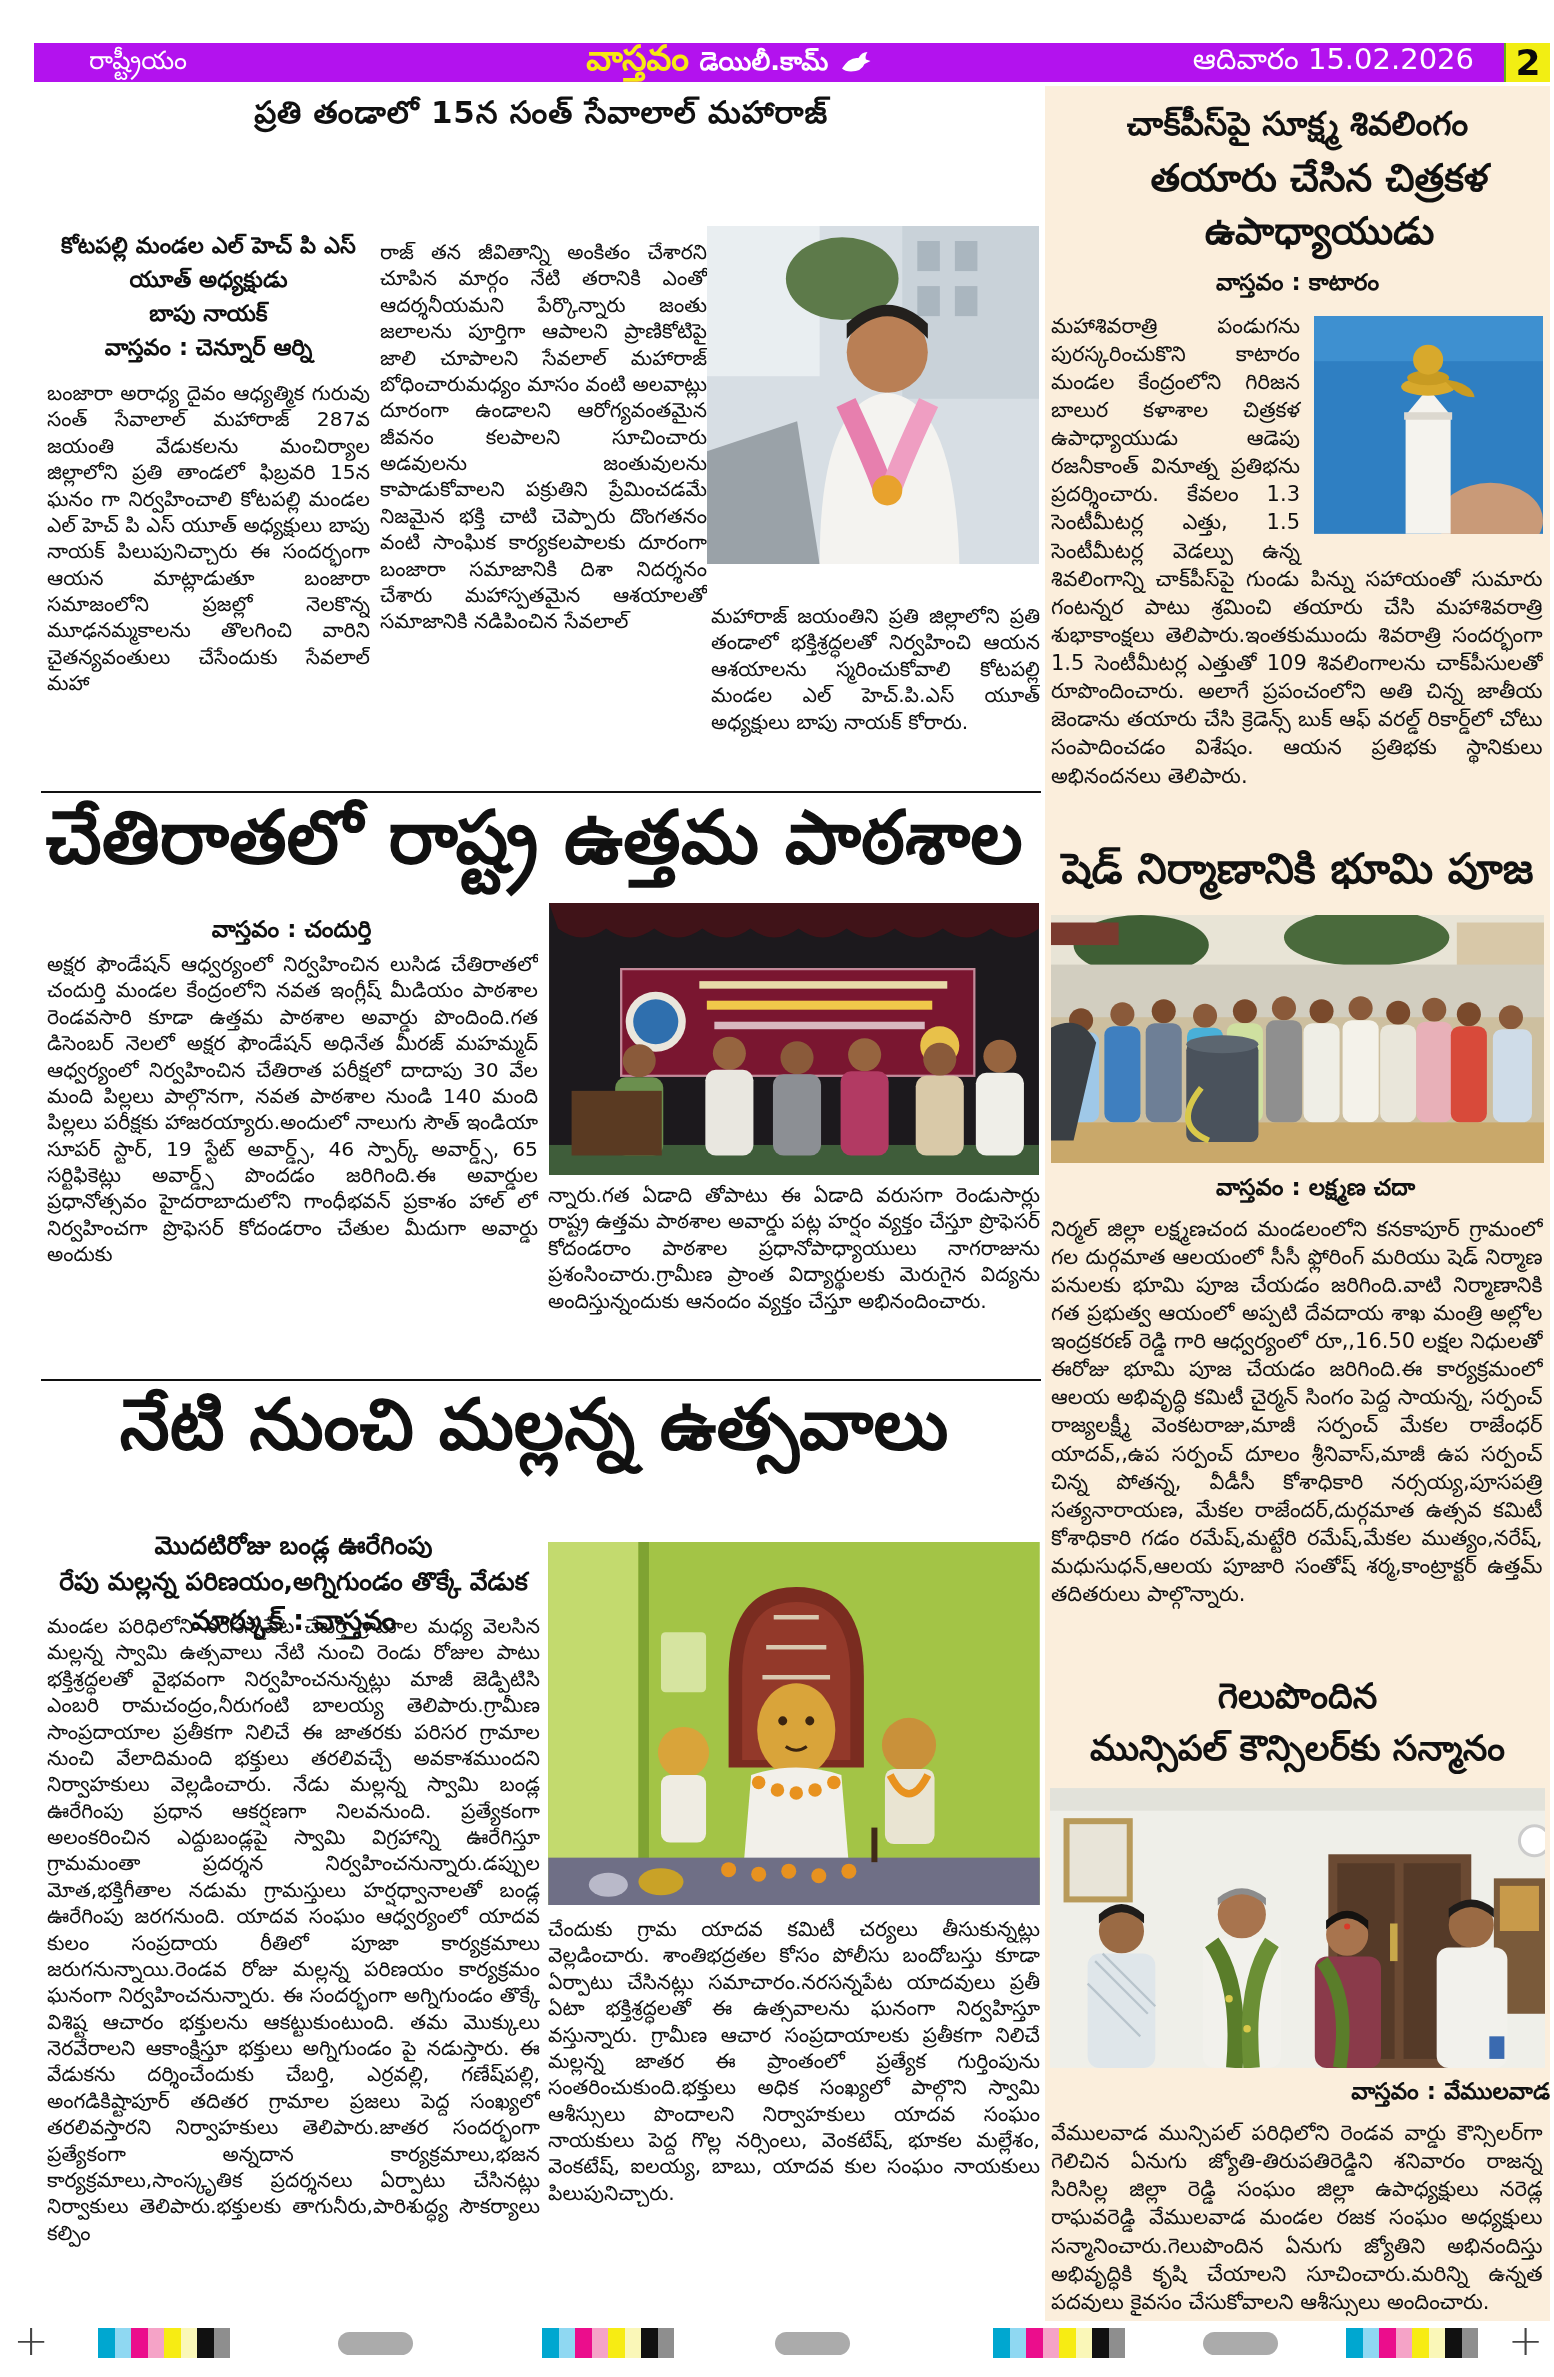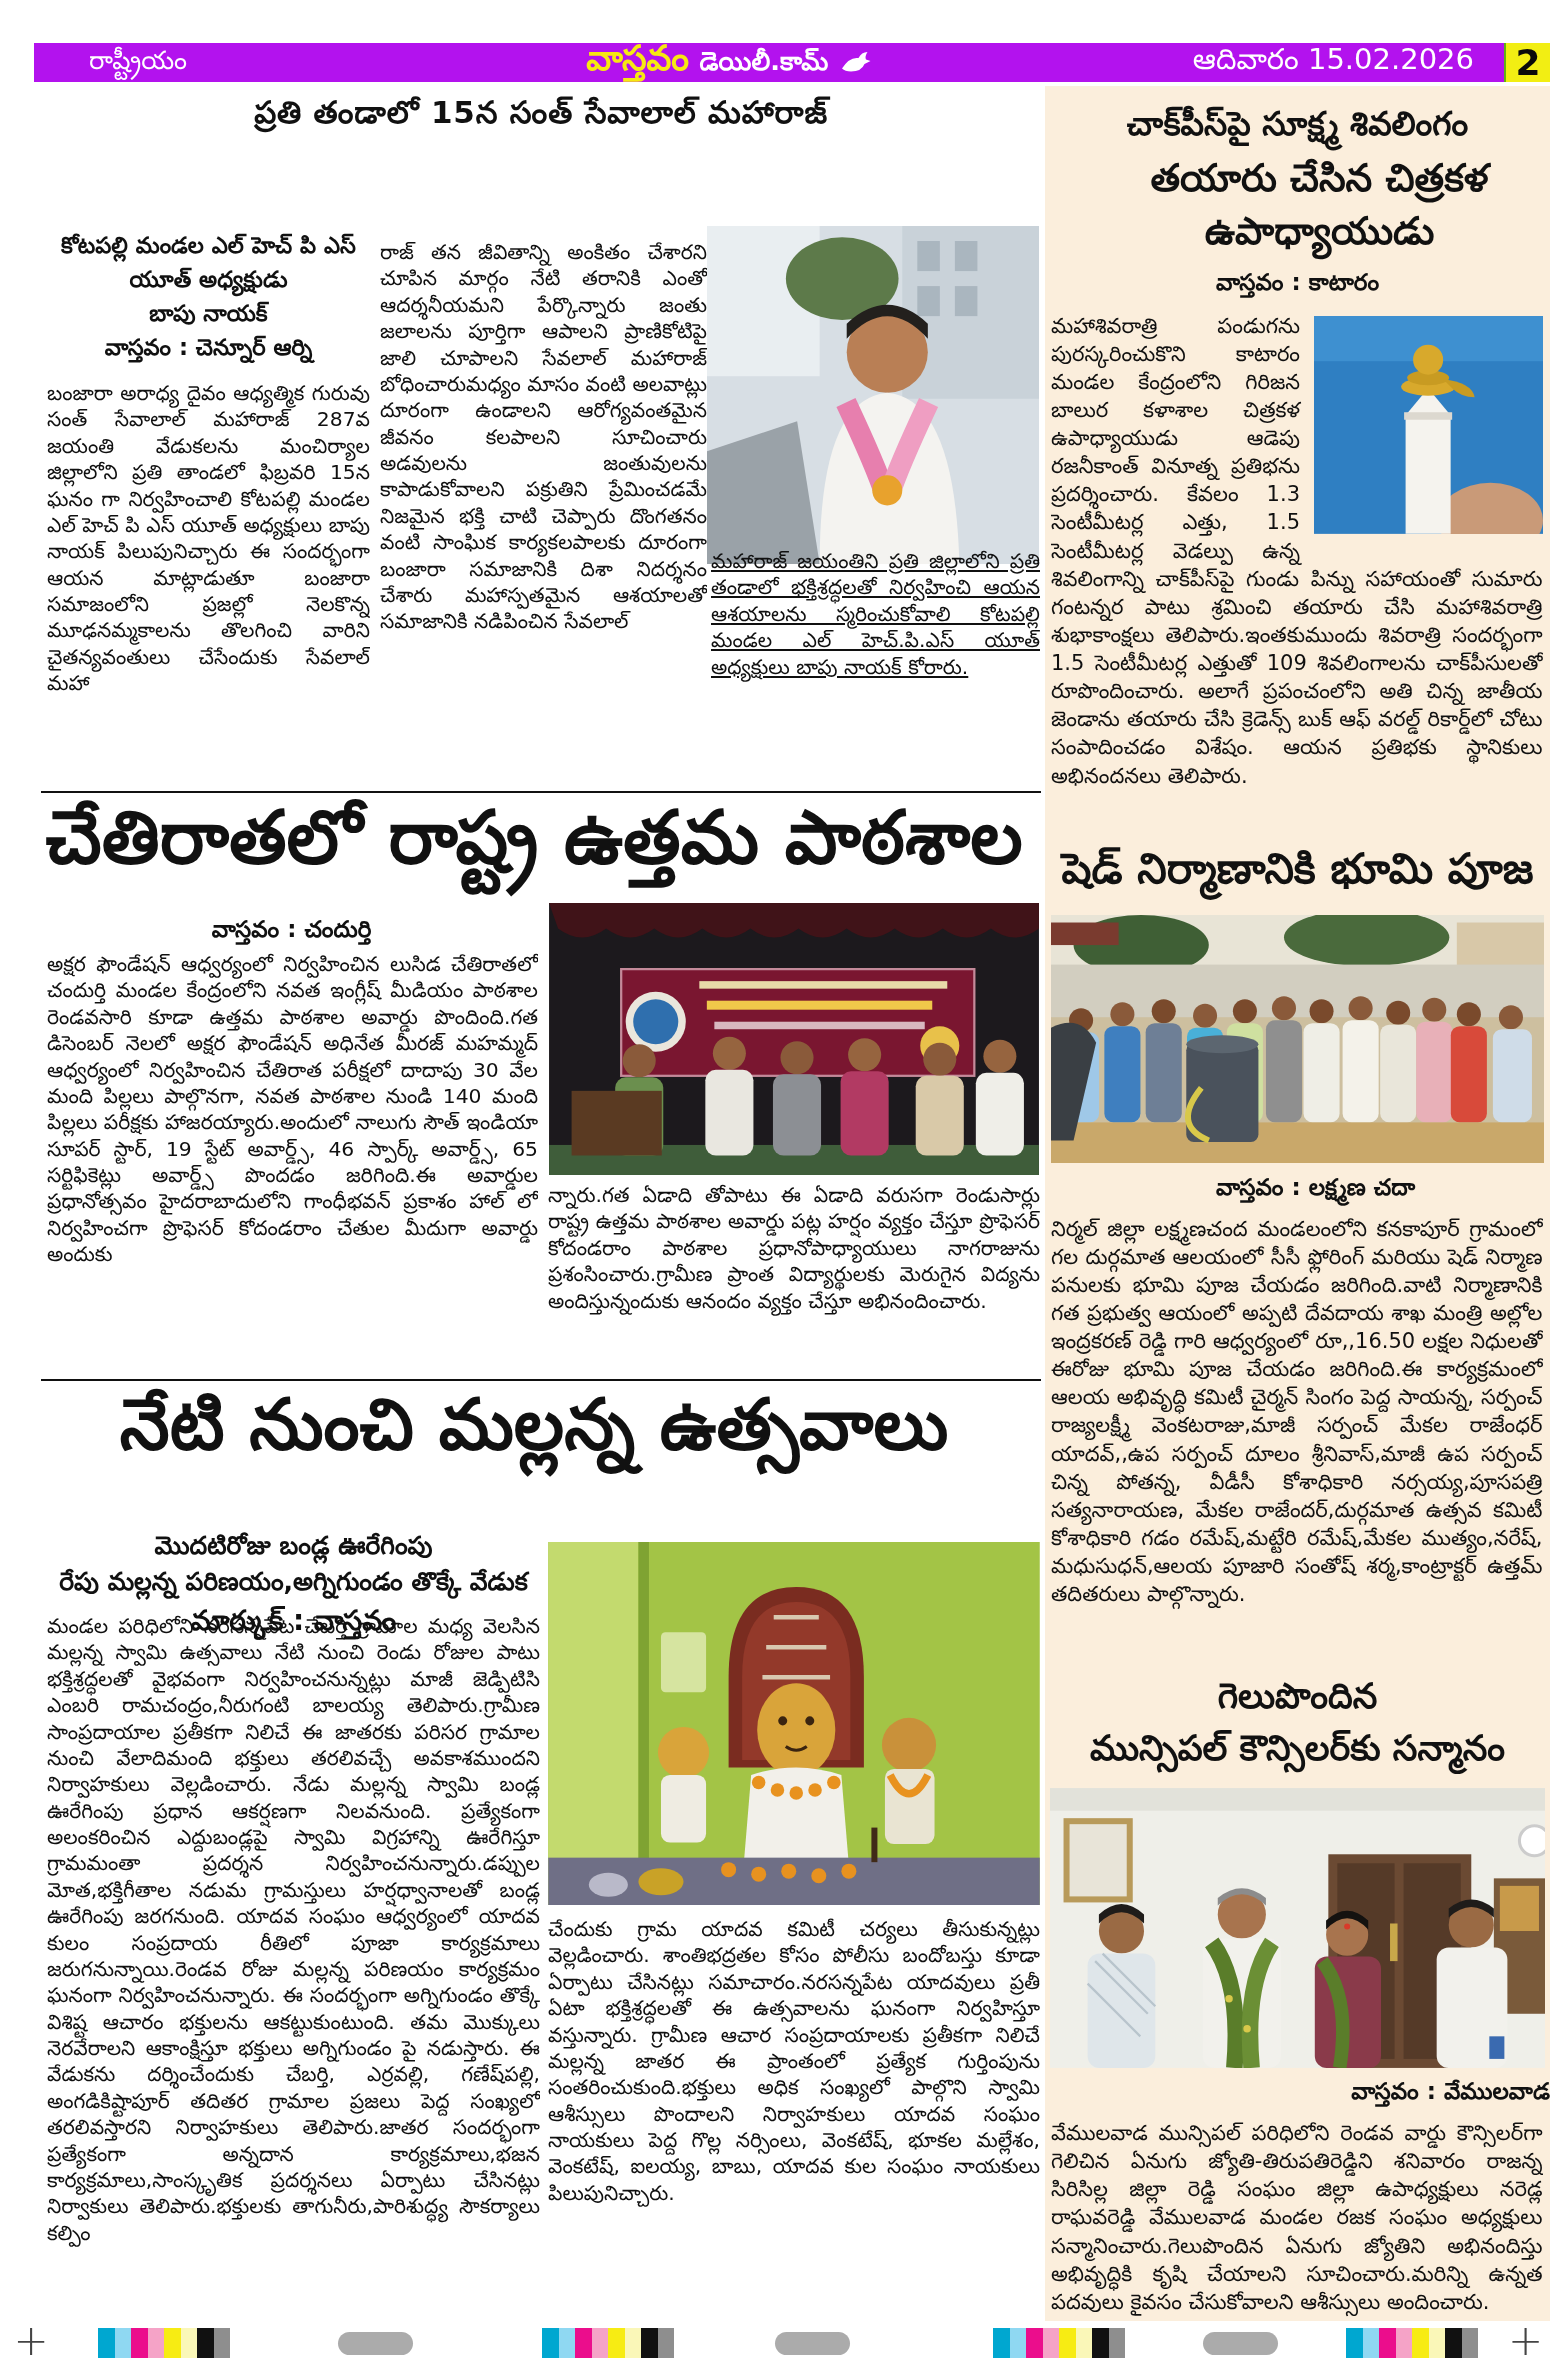--- a/index.html
+++ b/index.html
@@ -78,21 +78,21 @@
       <ellipse cx="180" cy="70" rx="75" ry="55" fill="#5d7a4a"></ellipse>
       <polygon points="0,450 0,300 120,260 150,450" fill="#9aa2a8"></polygon>
       <circle cx="240" cy="168" r="54" fill="#b97f55"></circle>
       <path d="M186 150 Q240 90 294 150 L294 130 Q240 80 186 130 Z" fill="#23201d"></path>
       <path d="M150 450 Q150 230 240 222 Q330 230 336 450 Z" fill="#f4f3f0"></path>
       <path d="M185 235 Q225 320 238 360" stroke="#e77fae" stroke-width="28" fill="none"></path>
       <path d="M295 235 Q255 320 242 360" stroke="#ef9ec2" stroke-width="28" fill="none"></path>
       <circle cx="240" cy="352" r="20" fill="#e8a22d"></circle>
     </svg>
   </span>
-  <div class="abs bodytxt just" style="left:711px;top:548px;width:329px;height:217px;text-decoration:underline;">మహారాజ్ జయంతిని ప్రతి జిల్లాలోని ప్రతి తండాలో భక్తిశ్రద్ధలతో నిర్వహించి ఆయన ఆశయాలను స్మరించుకోవాలి కోటపల్లి మండల ఎల్ హెచ్.పి.ఎస్ యూత్ అధ్యక్షులు బాపు నాయక్ కోరారు.</div>
+  <div class="abs bodytxt just" style="left:711px;top:603px;width:329px;height:217px;">మహారాజ్ జయంతిని ప్రతి జిల్లాలోని ప్రతి తండాలో భక్తిశ్రద్ధలతో నిర్వహించి ఆయన ఆశయాలను స్మరించుకోవాలి కోటపల్లి మండల ఎల్ హెచ్.పి.ఎస్ యూత్ అధ్యక్షులు బాపు నాయక్ కోరారు.</div>
 
   <div class="rule" style="left:41px;top:791px;width:1000px;"></div>
 
   <div class="abs bigHead center" style="left:22.6px;top:799px;width:1023px;font-size:74px;">చేతిరాతలో రాష్ట్ర ఉత్తమ పాఠశాల</div>
   <div class="abs byline center" style="left:47px;top:916px;width:489px;">వాస్తవం : చందుర్తి</div>
   <div class="abs bodytxt just" style="left:47px;top:951px;width:491px;height:436px;">అక్షర ఫౌండేషన్ ఆధ్వర్యంలో నిర్వహించిన లుసిడ చేతిరాతలో చందుర్తి మండల కేంద్రంలోని నవత ఇంగ్లీష్ మీడియం పాఠశాల రెండవసారి కూడా ఉత్తమ పాఠశాల అవార్డు పొందింది.గత డిసెంబర్ నెలలో అక్షర ఫౌండేషన్ అధినేత మీరజ్ మహమ్మద్ ఆధ్వర్యంలో నిర్వహించిన చేతిరాత పరీక్షలో దాదాపు 30 వేల మంది పిల్లలు పాల్గొనగా, నవత పాఠశాల నుండి 140 మంది పిల్లలు పరీక్షకు హాజరయ్యారు.అందులో నాలుగు సౌత్ ఇండియా సూపర్ స్టార్, 19 స్టేట్ అవార్డ్స్, 46 స్పార్క్ అవార్డ్స్, 65 సర్టిఫికెట్లు అవార్డ్స్ పొందడం జరిగింది.ఈ అవార్డుల ప్రధానోత్సవం హైదరాబాదులోని గాంధీభవన్ ప్రకాశం హాల్ లో నిర్వహించగా ప్రొఫెసర్ కోదండరాం చేతుల మీదుగా అవార్డు అందుకు</div>
 
   <span class="abs photoFrame" style="left:549px;top:903px;width:490px;height:272px;">
     <svg width="490" height="272" viewBox="0 0 652 362">
       <rect width="652" height="362" fill="#1c191d"></rect>

